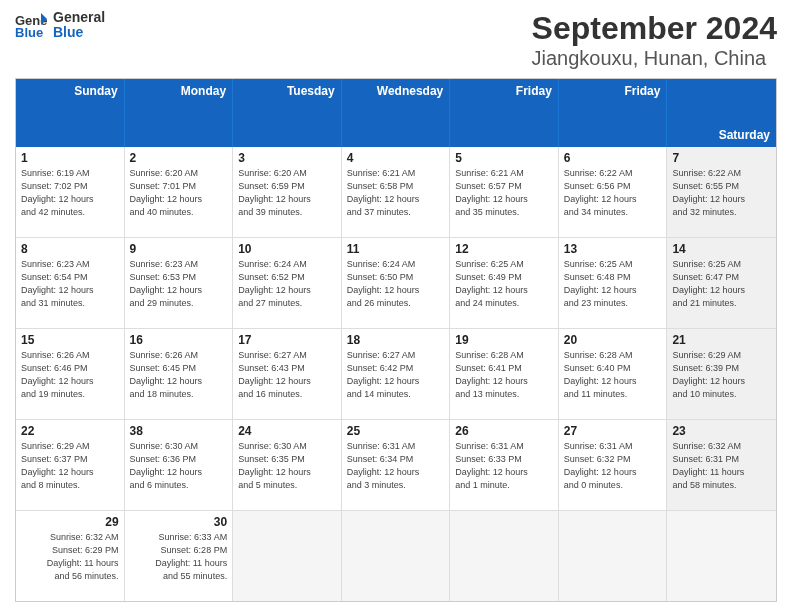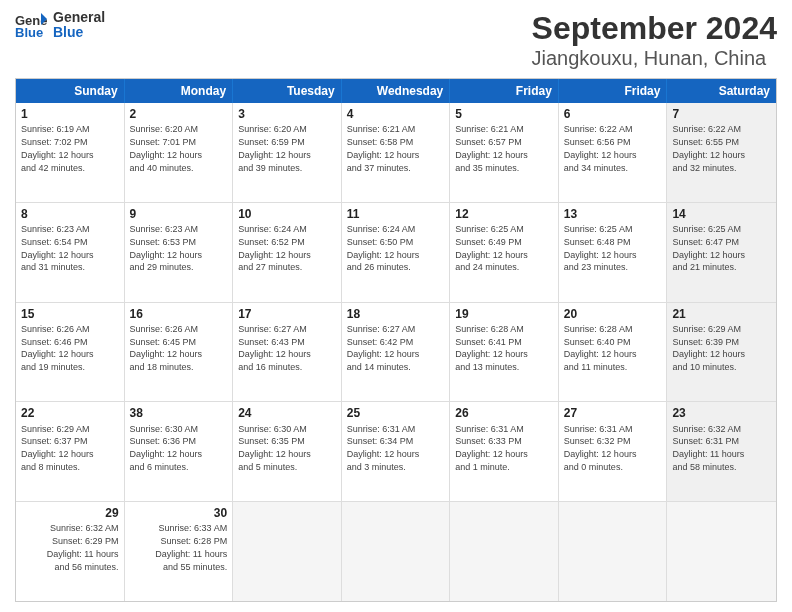--- a/index.html
+++ b/index.html
@@ -56,21 +56,21 @@
       background: #1565c0;
     }
     .cal-header-cell {
       color: #fff;
       font-size: 12px;
       font-weight: bold;
       padding: 5px 6px;
       text-align: right;
       border-right: 1px solid #1976d2;
     }
-    .cal-header-cell:last-child { border-right: none; }
+    .cal-header-cell:last-child { border-right: none; margin-top: 44px; }
     .cal-body {
       display: flex;
       flex-direction: column;
       flex: 1;
     }
     .cal-row {
       display: grid;
       grid-template-columns: repeat(7, 1fr);
       flex: 1;
       border-bottom: 1px solid #ddd;

